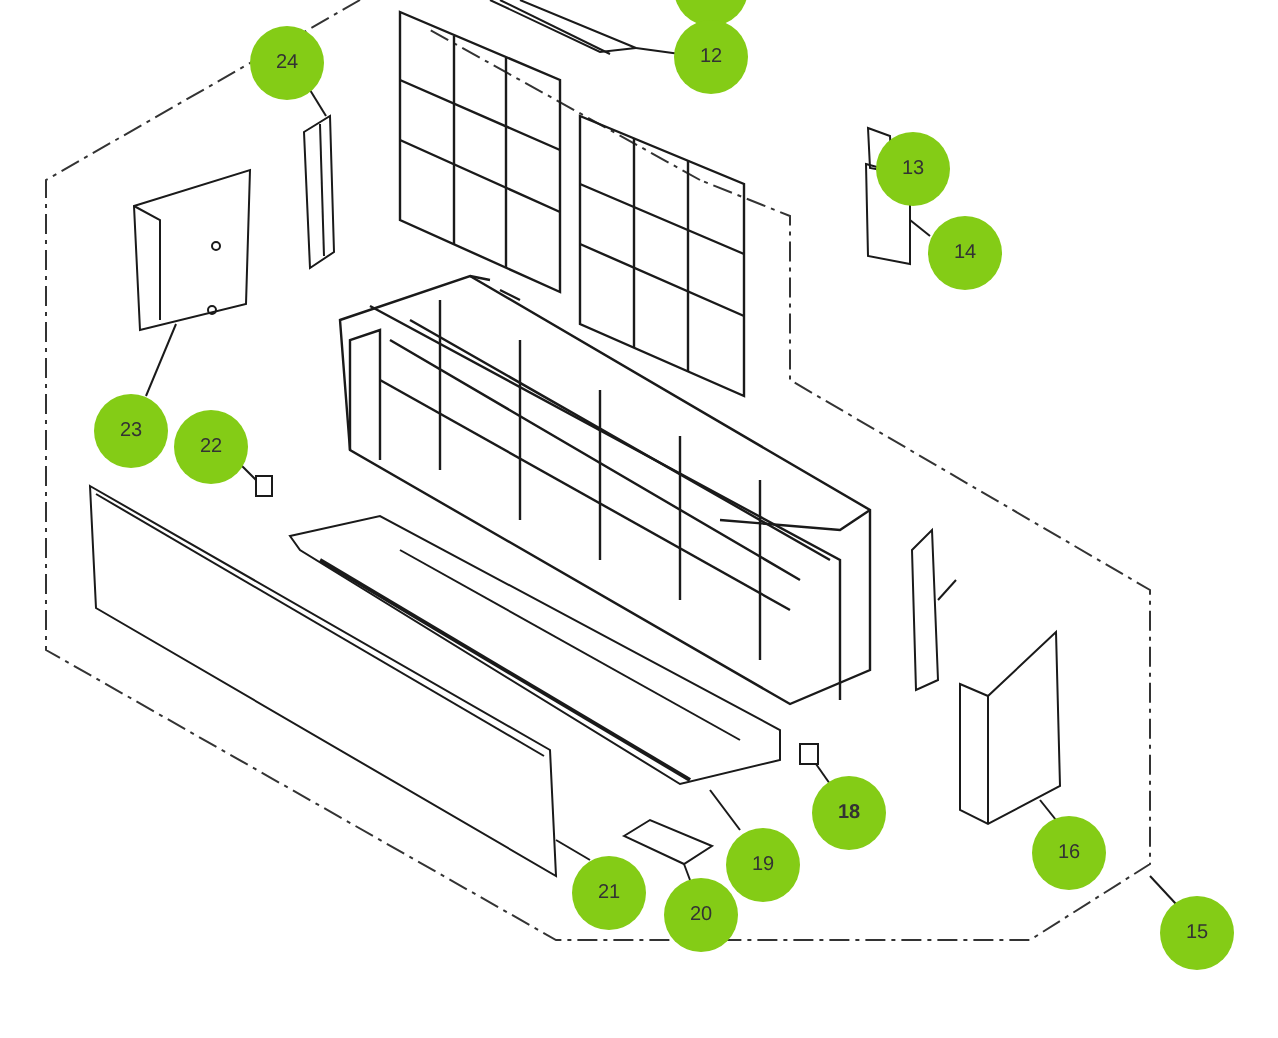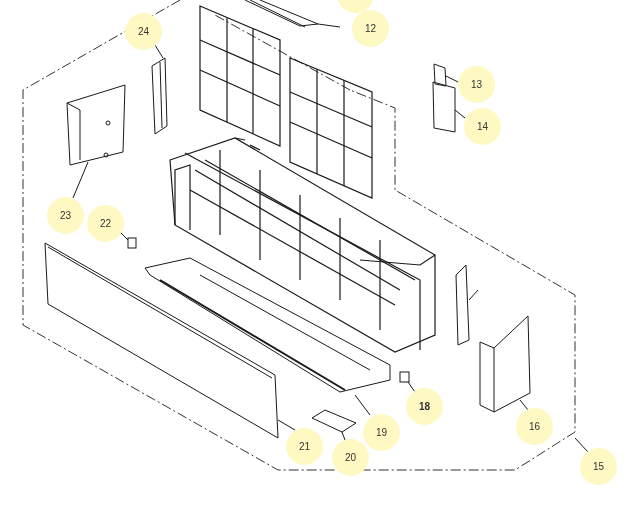--- a/index.html
+++ b/index.html
@@ -1,19 +1,19 @@
 <!DOCTYPE html>
 <html><head>
 <meta charset="utf-8">
 <style>
   html, body { margin: 0; padding: 0; background: #ffffff; }
   body { width: 639px; height: 519px; overflow: hidden; position: relative; font-family: "Liberation Sans", sans-serif; }
   #stage { position: absolute; left: 0; top: 0; width: 639px; height: 519px; }
   svg { position: absolute; left: 0; top: 0; }
-  .callout { position: absolute; width: 37px; height: 37px; border-radius: 50%; background: #fef9c3; display: flex; align-items: center; justify-content: center; font-size: 10px; color: #333333; font-family: "Liberation Sans", sans-serif; cursor: pointer; }
+  .callout { position: absolute; width: 37px; height: 37px; border-radius: 50%; background: #84cc16; display: flex; align-items: center; justify-content: center; font-size: 10px; color: #333333; font-family: "Liberation Sans", sans-serif; cursor: pointer; }
 </style>
 </head>
 <body>
 
 <div id="stage">
   <svg width="639" height="519" viewBox="0 0 639 519">
 
     <polyline points="180,0 23,90 23,325 278,470 515,470 575,432 575,295 395,190 395,108 350,90" fill="none" stroke="#333" stroke-width="1" stroke-dasharray="10,3,2,3"></polyline>
     <line x1="350" y1="90" x2="215" y2="15" stroke="#333" stroke-width="1" stroke-dasharray="10,3,2,3"></line>
 
@@ -103,22 +103,22 @@
     <g stroke="#1a1a1a" fill="none" stroke-width="1">
       <path d="M480,342 L494,348 L528,316 L530,393 L494,412 L480,405 Z"></path>
       <path d="M494,348 L494,412"></path>
       <line x1="520" y1="400" x2="528" y2="410"></line>
     </g>
 
     <line x1="575" y1="438" x2="588" y2="452" stroke="#1a1a1a" stroke-width="1"></line>
   </svg>
 
   <div class="callout" style="left:337px; top:-24px;"></div>
-  <div class="callout" style="left:352px; top:10px;">12</div>
-  <div class="callout" style="left:458px; top:66px;">13</div>
+  <div class="callout" style="left:337px; top:10px;">12</div>
+  <div class="callout" style="left:438px; top:66px;">13</div>
   <div class="callout" style="left:464px; top:108px;">14</div>
   <div class="callout" style="left:580px; top:448px;">15</div>
   <div class="callout" style="left:516px; top:408px;">16</div>
   <div class="callout" style="left:406px; top:388px;font-weight:bold;">18</div>
   <div class="callout" style="left:363px; top:414px;text-align:right;">19</div>
   <div class="callout" style="left:332px; top:439px;">20</div>
   <div class="callout" style="left:286px; top:428px;">21</div>
   <div class="callout" style="left:87px; top:205px;">22</div>
   <div class="callout" style="left:47px; top:197px;">23</div>
   <div class="callout" style="left:125px; top:13px;">24</div>

